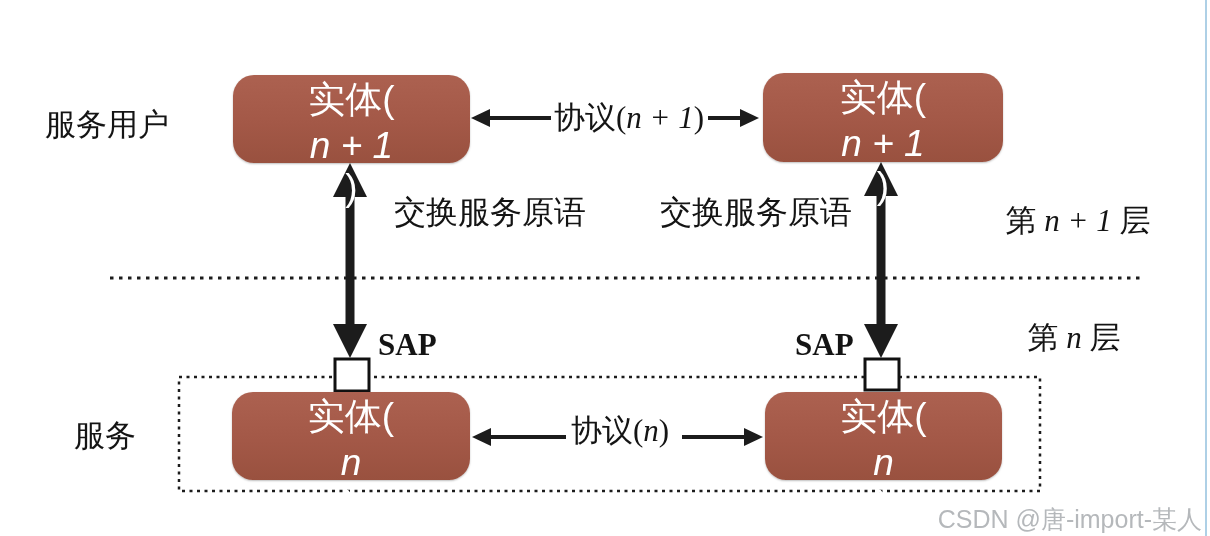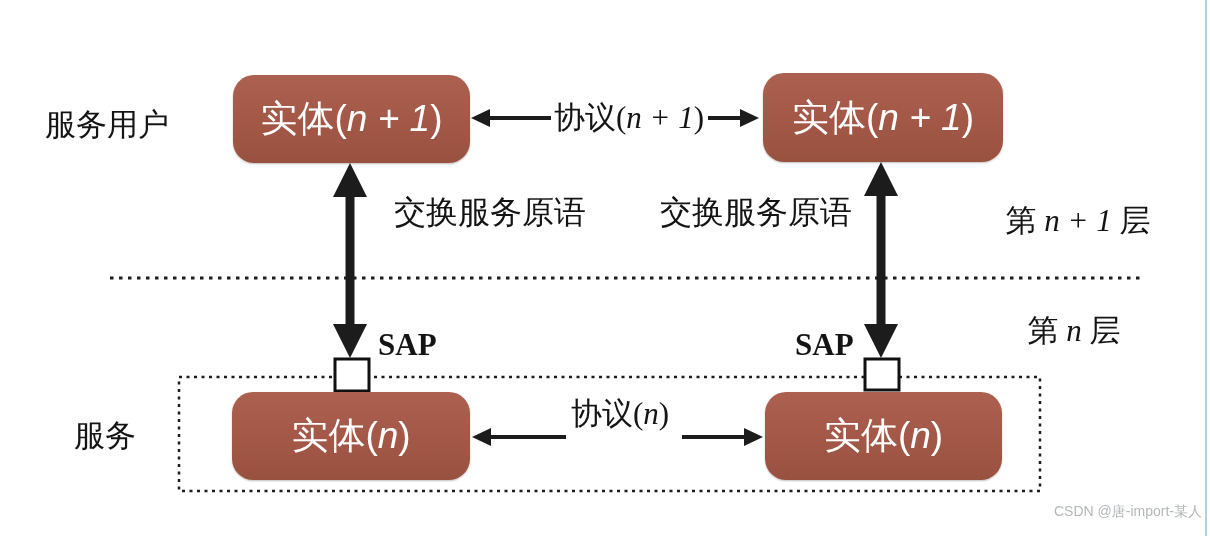--- a/index.html
+++ b/index.html
@@ -13,29 +13,30 @@
     color:#141414;font-weight:500;font-size:31px;white-space:nowrap;
     font-family:Liberation Serif, serif;
   }
   .center{transform:translate(-50%,-50%);}
   .part{white-space:pre;}
   .part.var{font-style:italic;}
   .entity-box{
     position:absolute;
     background:linear-gradient(180deg, var(--entity-box-light,#ac6150) 0%, var(--entity-box,#a35847) 55%, var(--entity-box-dark,#99513f) 100%);
     border-radius:21px;
-    display:flex;align-items:center;justify-content:center;
+    display:flex;align-items:center;justify-content:space-between;
     color:var(--entity-text,#ffffff);
     font-size:37px;font-weight:500;white-space:nowrap;
     box-shadow:0 1px 2px rgba(0,0,0,0.25);
+    flex-direction:column;
   }
   .entity-box .part{color:var(--entity-text,#ffffff);}
   #watermark{
     color:var(--watermark,#b5b8bb);
-    font-size:14px;white-space:nowrap;
+    font-size:25px;white-space:nowrap;
   }
   #right-border{
     position:absolute;top:0;right:3px;width:2px;height:536px;
     background:var(--edge-line,#aed0e6);
   }
   svg{position:absolute;left:0;top:0;}
 </style>
 </head>
 <body>
 
@@ -104,32 +105,32 @@
 </div>
 <div class="entity-box" style="left:765px;top:392px;width:237px;height:88px;">
   <span class="part">实体(</span>
     <span class="part var">n</span>
     <span class="part">)</span>
 </div>
 
 <div class="abs lbl center" style="left:629px;top:118px;">
   <span class="part">协议(</span><span class="part var">n + 1</span><span class="part">)</span>
 </div>
-<div class="abs lbl center" style="left:620px;top:414px;">
+<div class="abs lbl center" style="left:620px;top:431px;">
   <span class="part">协议(</span><span class="part var">n</span><span class="part">)</span>
 </div>
 
 <div class="abs lbl center" style="left:490px;top:213px;font-size:32px;">交换服务原语</div>
 <div class="abs lbl center" style="left:756px;top:213px;font-size:32px;">交换服务原语</div>
 
 <div class="abs lbl" style="left:378px;top:327px;font-weight:600;">SAP</div>
 <div class="abs lbl" style="left:795px;top:327px;font-weight:600;">SAP</div>
 
 <div class="abs lbl center" style="left:1078px;top:221px;">
   <span class="part">第 </span><span class="part var">n + 1</span><span class="part"> 层</span>
 </div>
-<div class="abs lbl center" style="left:1074px;top:331px;">
+<div class="abs lbl center" style="left:1074px;top:338px;">
   <span class="part">第 </span><span class="part var">n</span><span class="part"> 层</span>
 </div>
 
 <div class="abs" id="watermark" style="right:8px;top:503px;">CSDN @唐-import-某人</div>
 
 <div id="right-border"></div>
 
 </body></html>

